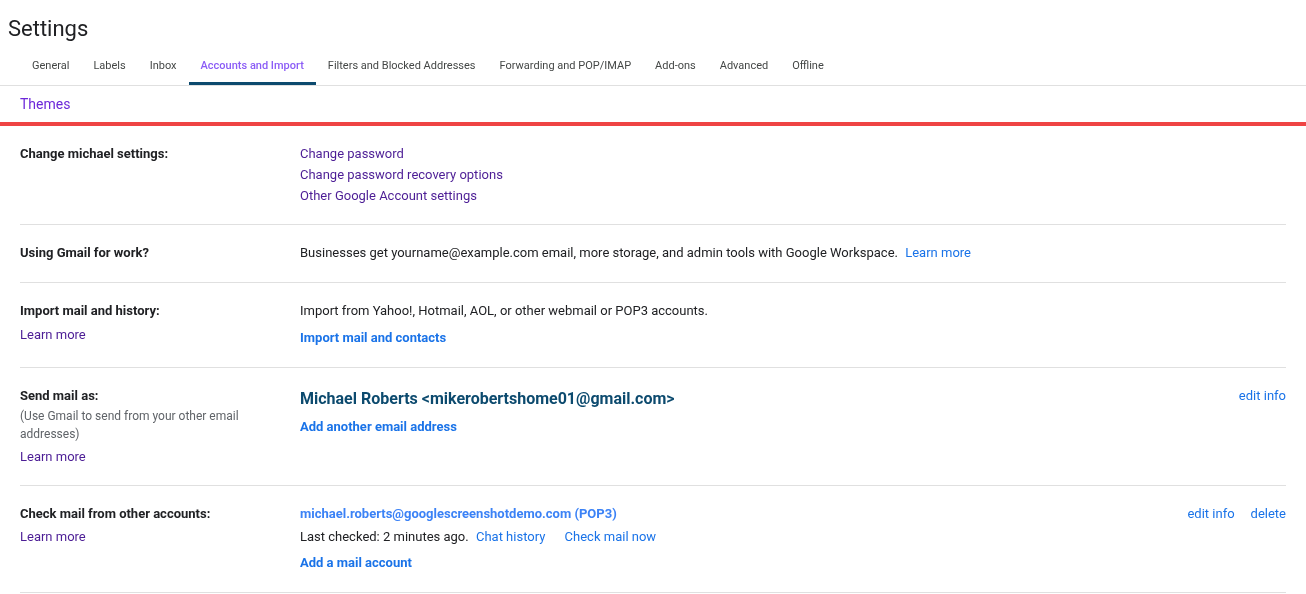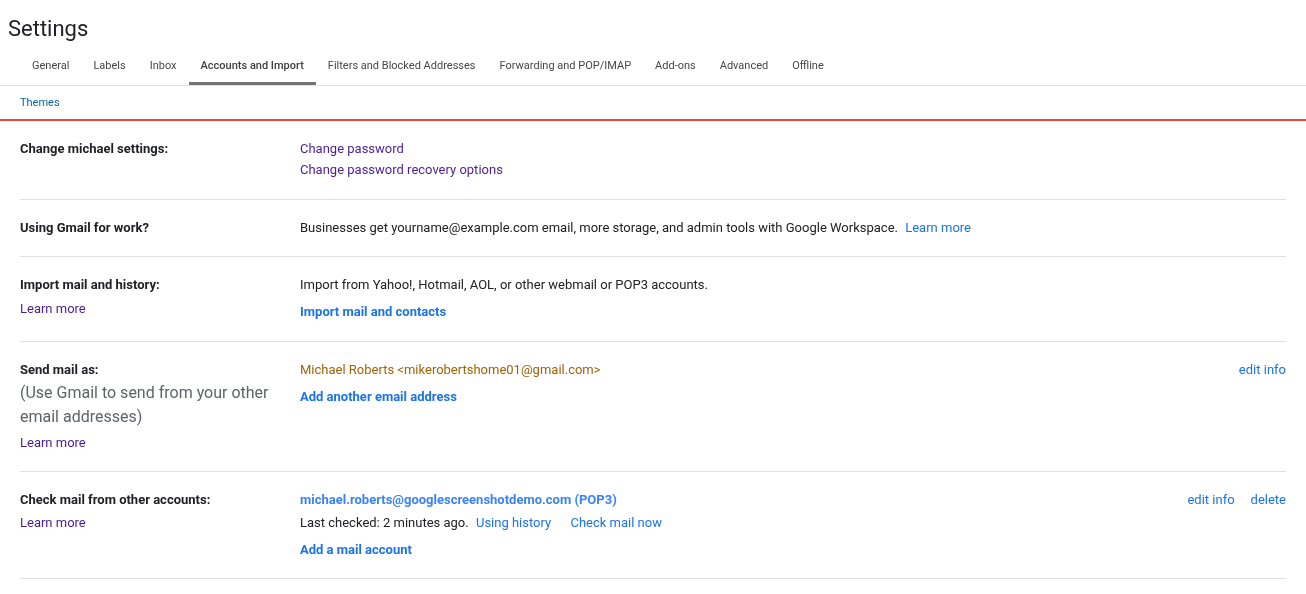--- a/index.html
+++ b/index.html
@@ -27,30 +27,30 @@
       padding: 10px 12px;
       font-size: 11px;
       color: #444746;
       cursor: pointer;
       white-space: nowrap;
       border-bottom: 3px solid transparent;
       text-decoration: none;
       display: block;
     }
     .nav-tab.active {
-      color: #404040;
-      border-bottom: 3px solid #737373;
+      color: #8b5cf6;
+      border-bottom: 3px solid #0c4a6e;
       font-weight: 500;
       text-align: center;
     }
     .sub-nav {
       padding: 10px 20px;
-      font-size: 11px;
-      color: #0369a1;
-      border-bottom: 2px solid #ef4444;
+      font-size: 14px;
+      color: #6d28d9;
+      border-bottom: 4px solid #ef4444;
     }
     .settings-content {
       padding: 0 20px;
     }
     .settings-row {
       display: flex;
       padding: 18px 0;
       border-bottom: 1px solid #e0e0e0;
       align-items: flex-start;
     }
@@ -58,21 +58,21 @@
       width: 280px;
       min-width: 280px;
       font-size: 13px;
       font-weight: 700;
       color: #202124;
       line-height: 1.5;
     }
     .settings-label .sub-label {
       font-weight: 400;
       color: #5f6368;
-      font-size: 16px;
+      font-size: 12px;
       display: block;
       margin-top: 2px;
     }
     .settings-value {
       flex: 1;
       font-size: 13px;
       color: #202124;
       line-height: 1.6;
     }
     .link {
@@ -89,23 +89,23 @@
     }
     .bold-link {
       color: #1a73e8;
       text-decoration: none;
       cursor: pointer;
       font-weight: 700;
       display: block;
       margin-top: 6px;
     }
     .account-info {
-      font-weight: 400;
-      font-size: 13px;
-      color: #a16207;
+      font-weight: 700;
+      font-size: 16px;
+      color: #0c4a6e;
     }
     .account-row {
       display: flex;
       align-items: flex-start;
       justify-content: space-between;
       width: 100%;
     }
     .check-account-name {
       font-weight: 700;
       font-size: 13px;
@@ -136,20 +136,21 @@
 
 <div class="sub-nav">Themes</div>
 
 <div class="settings-content">
 
   <div class="settings-row">
     <div class="settings-label">Change michael settings:</div>
     <div class="settings-value">
       <a class="link">Change password</a>
       <a class="link">Change password recovery options</a>
+      <a class="link">Other Google Account settings</a>
     </div>
   </div>
 
   <div class="settings-row">
     <div class="settings-label">Using Gmail for work?</div>
     <div class="settings-value">
       <span>Businesses get yourname@example.com email, more storage, and admin tools with Google Workspace.</span>
       <a class="link-inline" style="margin-left: 4px;">Learn more</a>
     </div>
   </div>
@@ -188,20 +189,20 @@
     <div class="settings-value">
       <div class="account-row">
         <span class="check-account-name">michael.roberts@googlescreenshotdemo.com (POP3)</span>
         <div style="display:flex; gap:16px; white-space:nowrap;">
           <a class="link-inline">edit info</a>
           <a class="link-inline">delete</a>
         </div>
       </div>
       <div class="last-checked">
         <span>Last checked: 2 minutes ago.</span>
-        <a class="link-inline" style="margin-left:4px;">Using history</a>
+        <a class="link-inline" style="margin-left:4px;">Chat history</a>
         <a class="link-inline" style="margin-left:16px;">Check mail now</a>
       </div>
       <a class="bold-link">Add a mail account</a>
     </div>
   </div>
 
 </div>
 
 </body></html>

